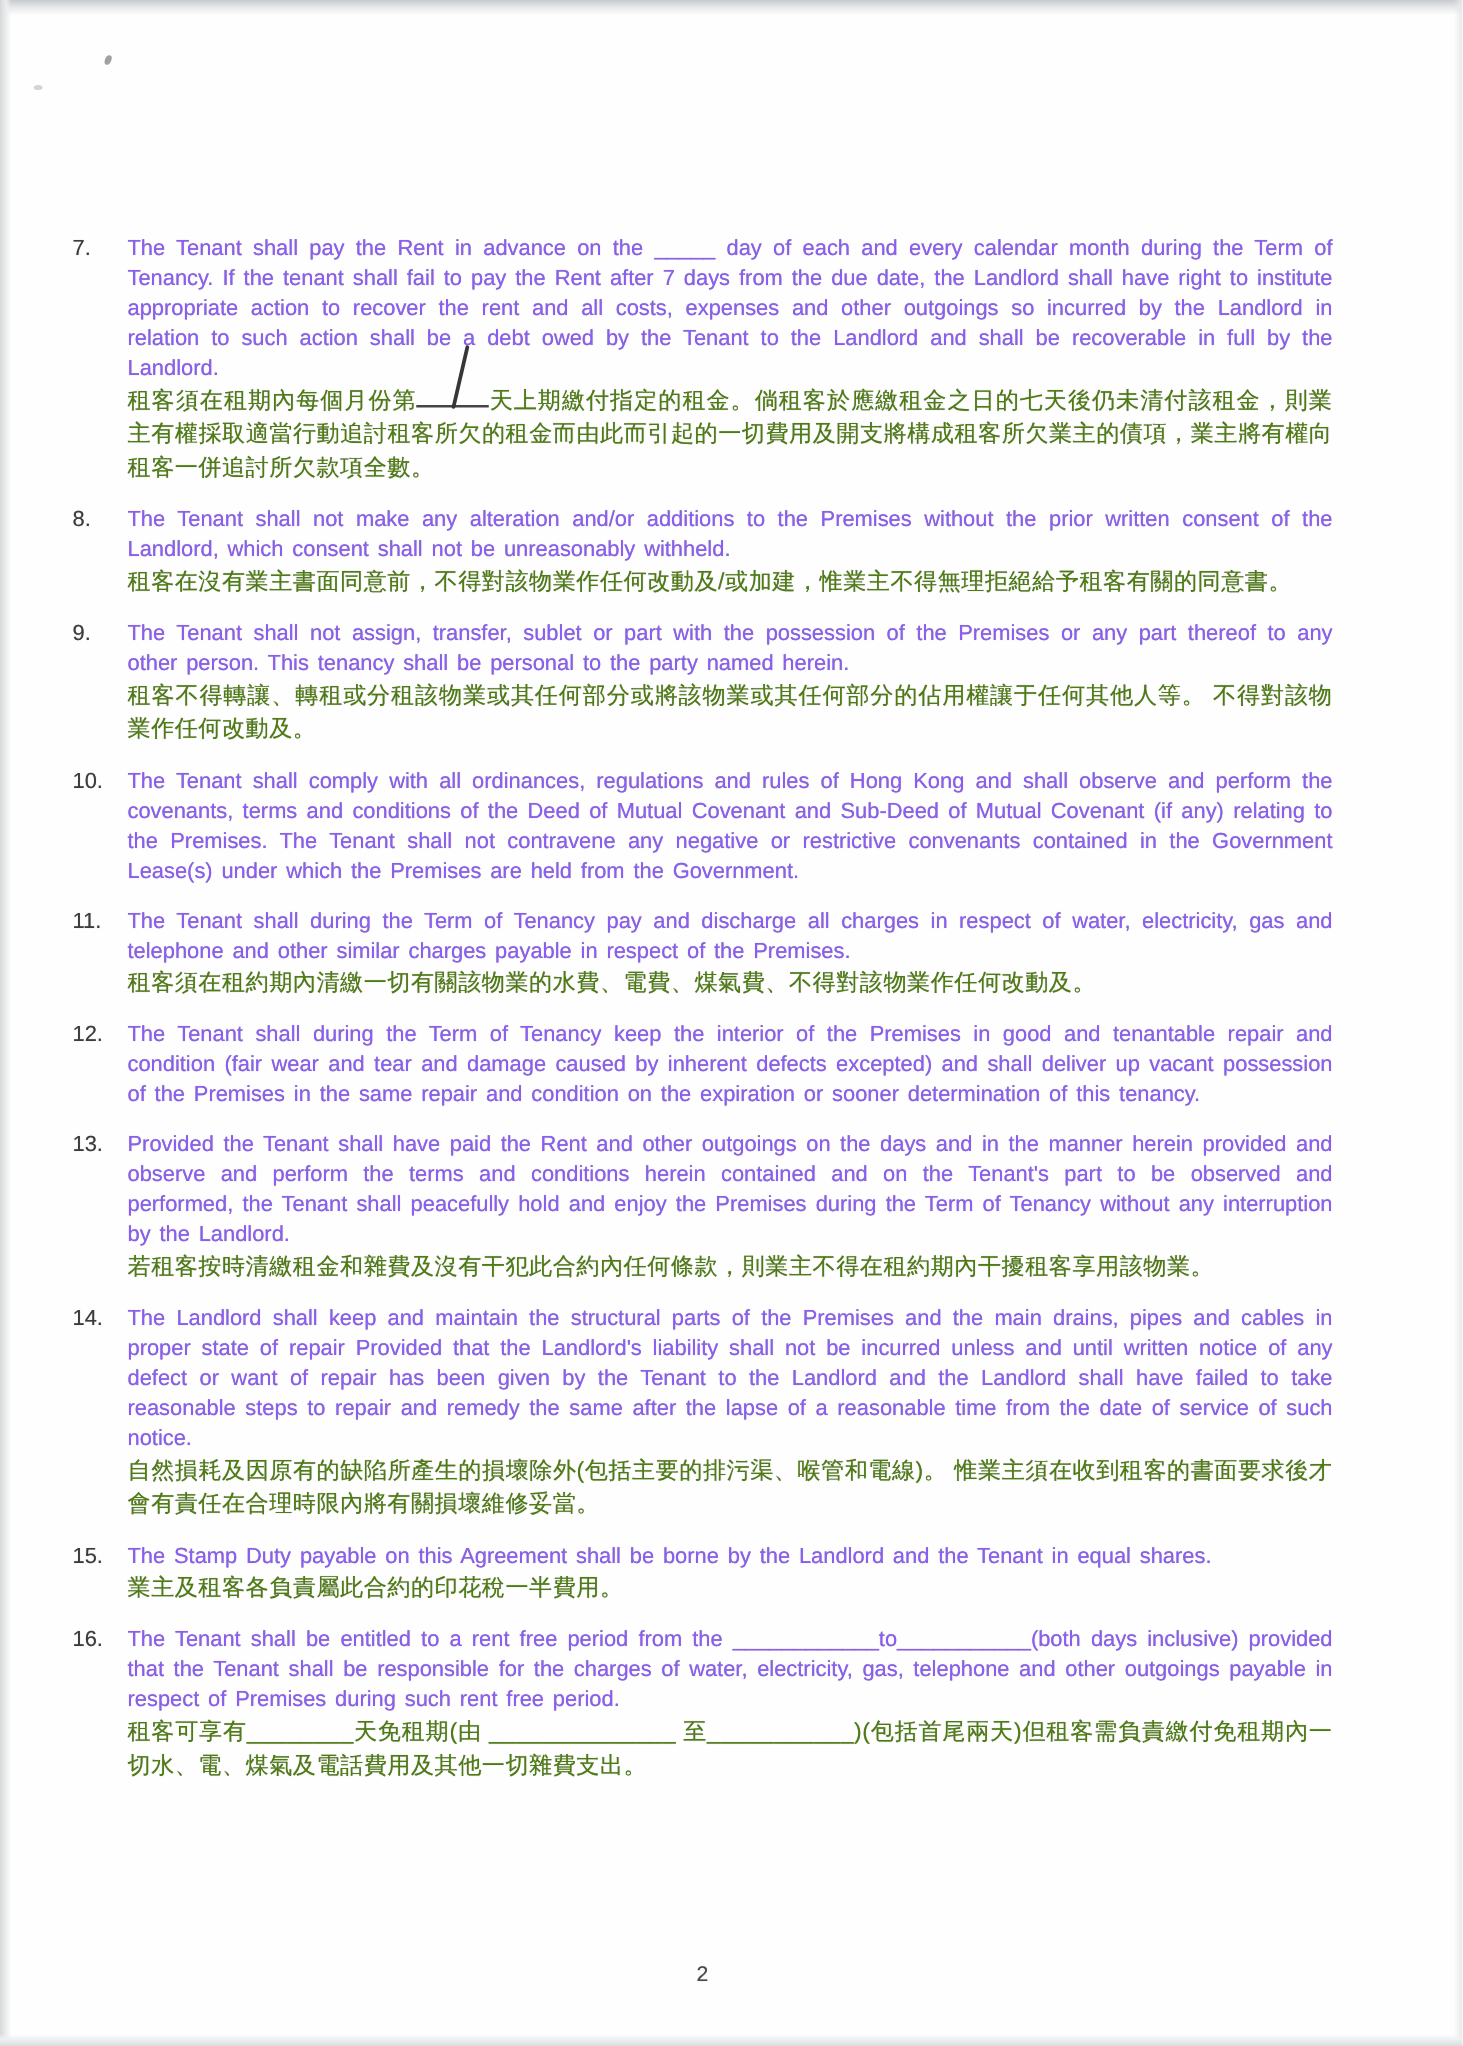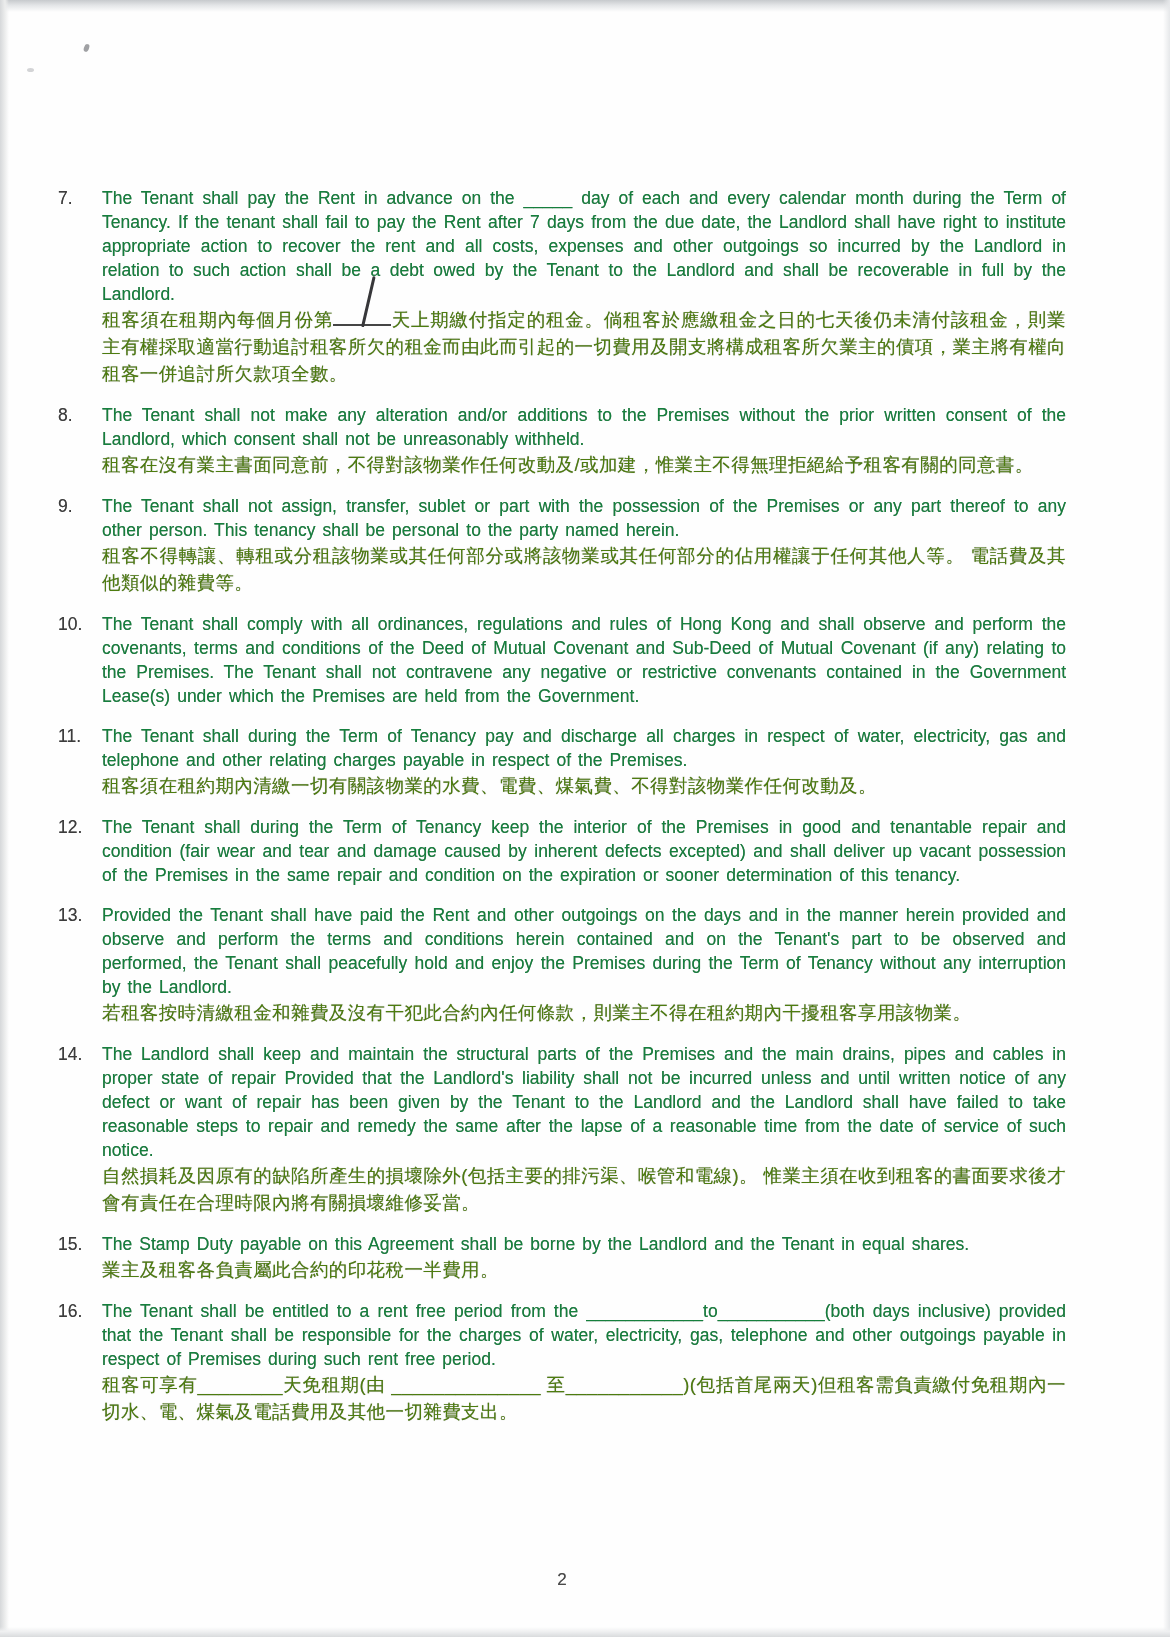--- a/index.html
+++ b/index.html
@@ -61,21 +61,21 @@
     color: #3c3c3c;
     text-shadow: 0 0 0.6px rgba(70,70,70,.65);
   }
   .clause-body { flex: 1; min-width: 0; }
   p.en {
     margin: 0;
     font-size: 17.5px;
     line-height: 24px;
     text-align: justify;
     word-spacing: 2.2px;
-    color: #15803d;
+    color: #8b5cf6;
     text-shadow: 0 0 0.6px rgba(70,70,70,.65);
   }
   p.zh {
     margin: 0;
     font-size: 18.5px;
     line-height: 27px;
     text-align: justify;
     letter-spacing: 0.4px;
     color: #4d7c0f;
     text-shadow: 0 0 0.7px rgba(75,75,75,.6);
@@ -136,35 +136,35 @@
     <div class="clause-body">
       <p class="en">The Tenant shall not make any alteration and/or additions to the Premises without the prior written consent of the Landlord, which consent shall not be unreasonably withheld.</p>
       <p class="zh">租客在沒有業主書面同意前，不得對該物業作任何改動及/或加建，惟業主不得無理拒絕給予租客有關的同意書。</p>
     </div>
   </div>
 
   <div class="clause">
     <div class="clause-num">9.</div>
     <div class="clause-body">
       <p class="en">The Tenant shall not assign, transfer, sublet or part with the possession of the Premises or any part thereof to any other person.   This tenancy shall be personal to the party named herein.</p>
-      <p class="zh">租客不得轉讓、轉租或分租該物業或其任何部分或將該物業或其任何部分的佔用權讓于任何其他人等。 電話費及其他類似的雜費等。</p>
+      <p class="zh">租客不得轉讓、轉租或分租該物業或其任何部分或將該物業或其任何部分的佔用權讓于任何其他人等。 不得對該物業作任何改動及。</p>
     </div>
   </div>
 
   <div class="clause">
     <div class="clause-num">10.</div>
     <div class="clause-body">
       <p class="en">The Tenant shall comply with all ordinances, regulations and rules of Hong Kong and shall observe and perform the covenants, terms and conditions of the Deed of Mutual Covenant and Sub-Deed of Mutual Covenant (if any) relating to the Premises.   The Tenant shall not contravene any negative or restrictive convenants contained in the Government Lease(s) under which the Premises are held from the Government.</p>
     </div>
   </div>
 
   <div class="clause">
     <div class="clause-num">11.</div>
     <div class="clause-body">
-      <p class="en">The Tenant shall during the Term of Tenancy pay and discharge all charges in respect of water, electricity, gas and telephone and other relating charges payable in respect of the Premises.</p>
+      <p class="en">The Tenant shall during the Term of Tenancy pay and discharge all charges in respect of water, electricity, gas and telephone and other similar charges payable in respect of the Premises.</p>
       <p class="zh">租客須在租約期內清繳一切有關該物業的水費、電費、煤氣費、不得對該物業作任何改動及。</p>
     </div>
   </div>
 
   <div class="clause">
     <div class="clause-num">12.</div>
     <div class="clause-body">
       <p class="en">The Tenant shall during the Term of Tenancy keep the interior of the Premises in good and tenantable repair and condition (fair wear and tear and damage caused by inherent defects excepted) and shall deliver up vacant possession of the Premises in the same repair and condition on the expiration or sooner determination of this tenancy.</p>
     </div>
   </div>

